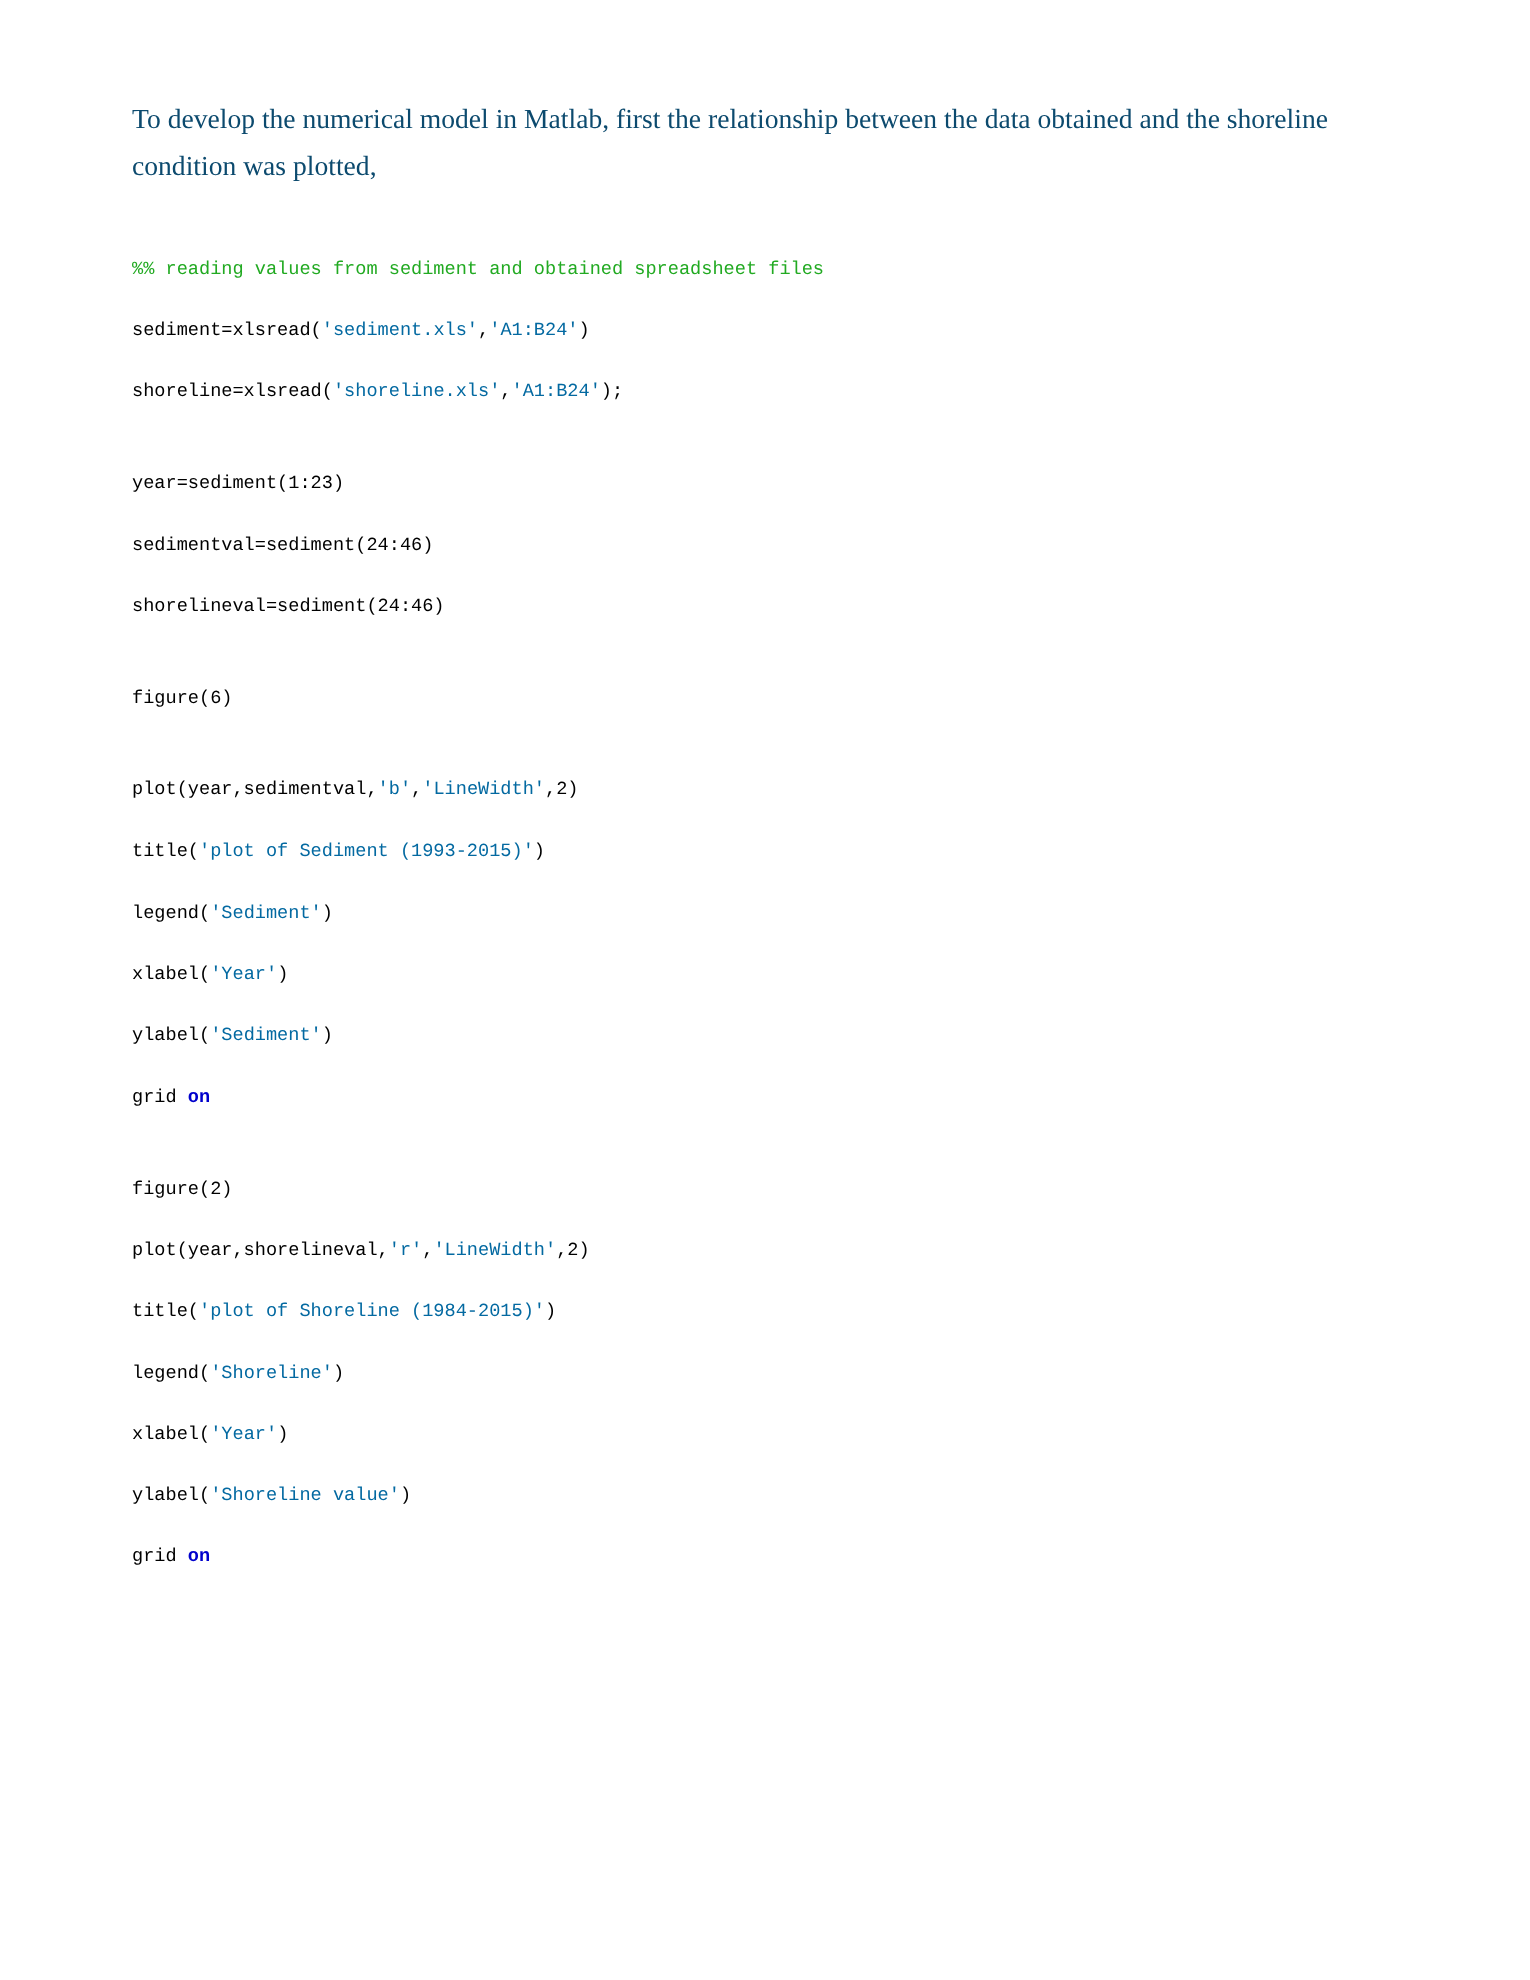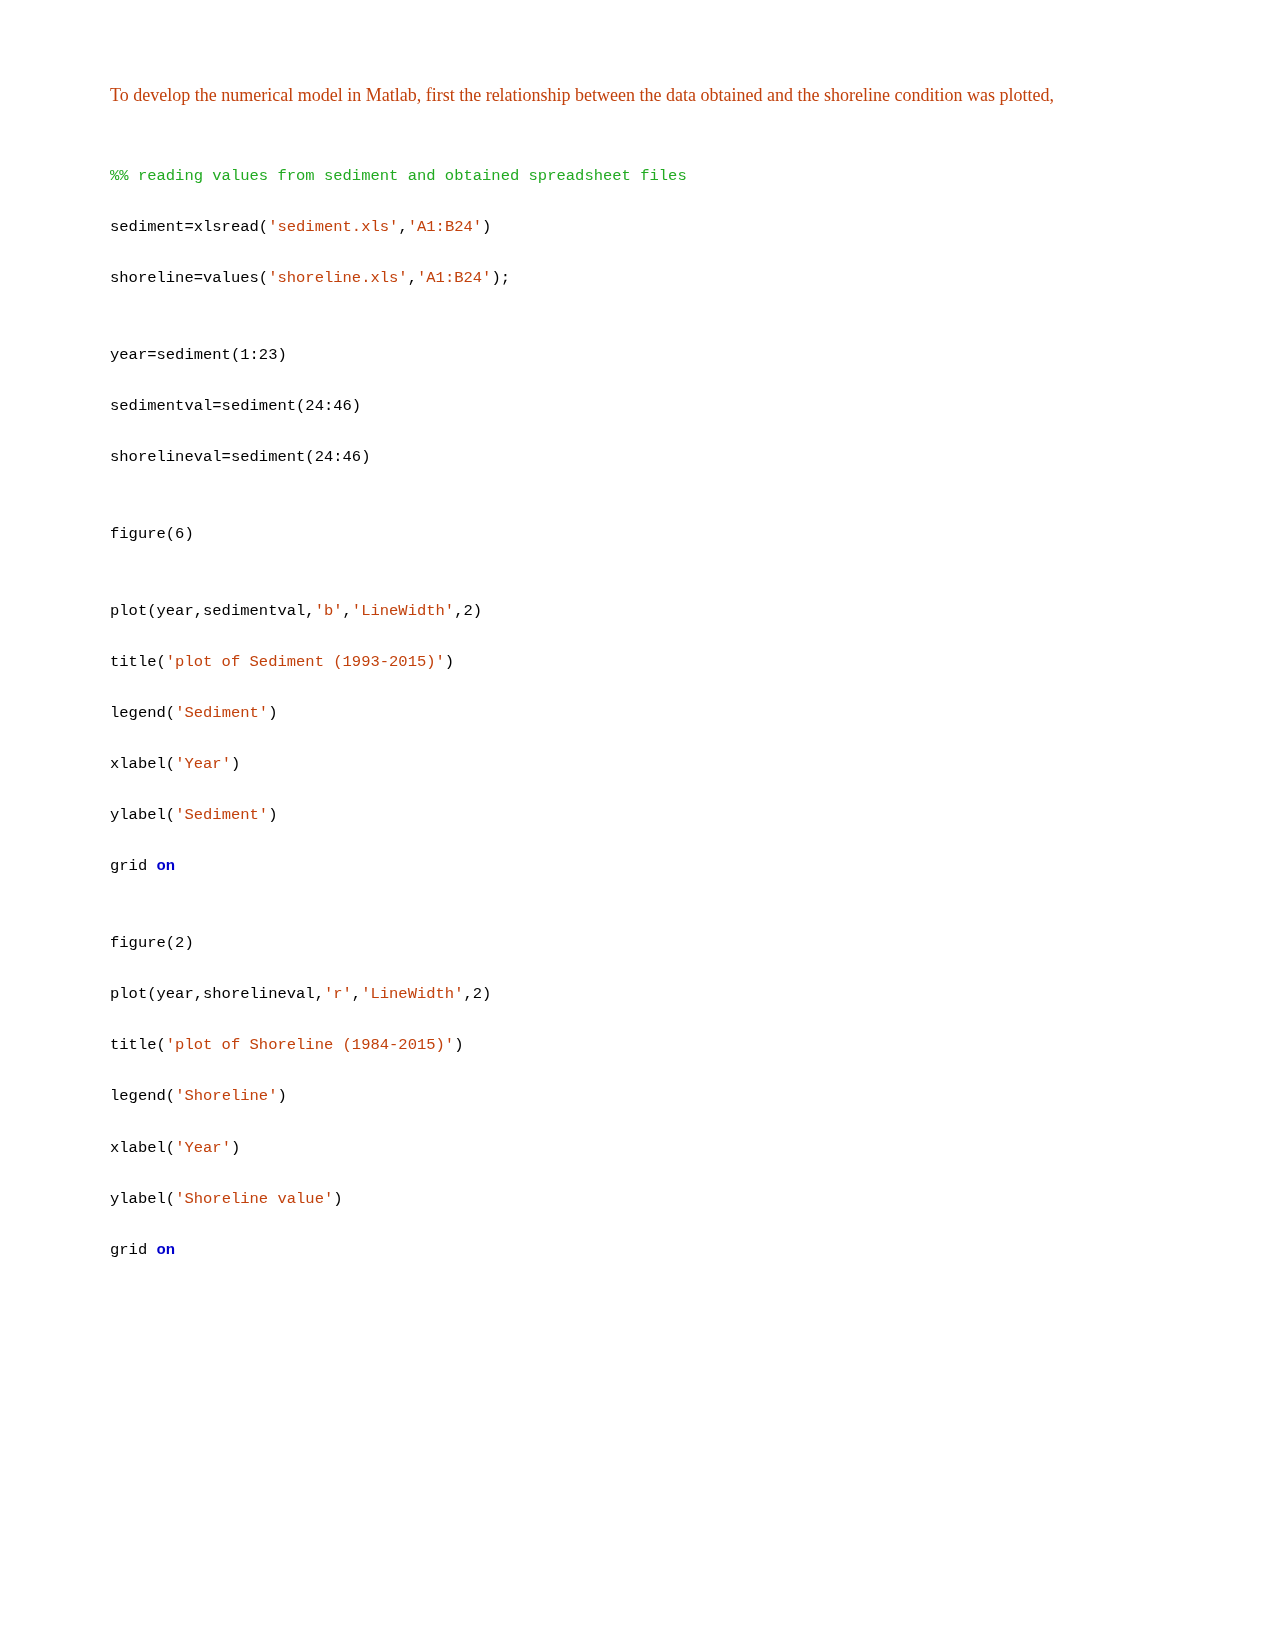--- a/index.html
+++ b/index.html
@@ -12,60 +12,60 @@
       background: #ffffff;
       font-family: Georgia, 'Times New Roman', serif;
       font-size: 18px;
       color: #000000;
       width: 1275px;
       min-height: 1650px;
       padding: 80px 110px;
     }
 
     .intro-text {
-      font-size: 18px;
+      font-size: 23px;
       line-height: 1.7;
       margin-bottom: 28px;
-      color: #c2410c;
+      color: #0c4a6e;
     }
 
     .code-block {
       font-family: 'Courier New', Courier, monospace;
       font-size: 15.5px;
       line-height: 1.65;
       color: #000000;
       background: #ffffff;
       margin-bottom: 0;
       white-space: pre;
     }
 
     .code-green {
       color: #22aa22;
     }
 
     .code-purple {
-      color: #c2410c;
+      color: #0369a1;
     }
 
     .code-blue-kw {
       color: #0000cc;
       font-weight: bold;
     }
   </style>
 </head>
 <body>
 
 <p class="intro-text">To develop the numerical model in Matlab, first the relationship between the data obtained and the shoreline condition was plotted,</p>
 
 <div class="code-block">
 <span class="code-green">%% reading values from sediment and obtained spreadsheet files</span>
 
 <span><span>sediment=xlsread(</span><span class="code-purple">'sediment.xls'</span><span>,</span><span class="code-purple">'A1:B24'</span><span>)</span></span>
 
-<span><span>shoreline=values(</span><span class="code-purple">'shoreline.xls'</span><span>,</span><span class="code-purple">'A1:B24'</span><span>);</span></span>
+<span><span>shoreline=xlsread(</span><span class="code-purple">'shoreline.xls'</span><span>,</span><span class="code-purple">'A1:B24'</span><span>);</span></span>
 
 
 <span>year=sediment(1:23)</span>
 
 <span>sedimentval=sediment(24:46)</span>
 
 <span>shorelineval=sediment(24:46)</span>
 
 
 <span>figure(6)</span>

